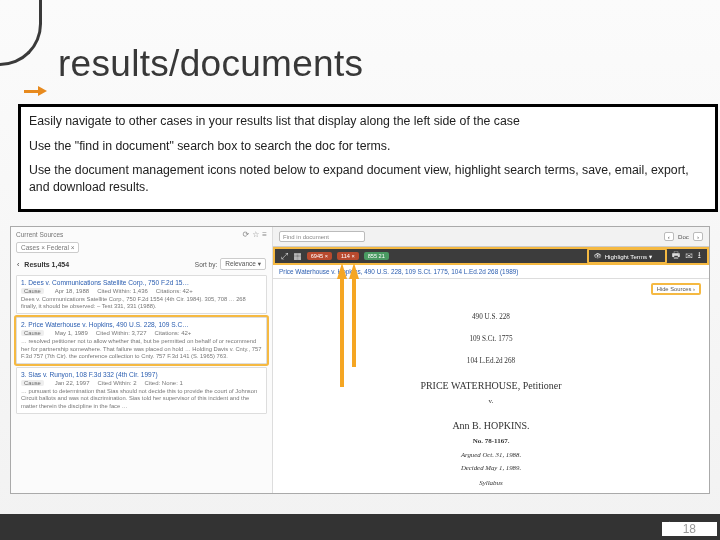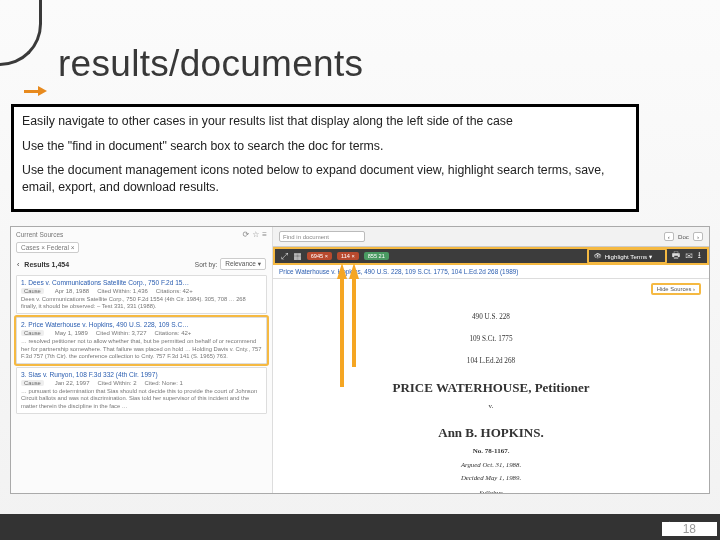--- a/index.html
+++ b/index.html
@@ -3,21 +3,21 @@
 <meta charset="utf-8">
 <style>
   * { box-sizing: border-box; margin: 0; padding: 0; }
   html, body { width: 720px; height: 540px; font-family: Arial, Helvetica, sans-serif; background: #fff; overflow: hidden; }
   .slide { position: relative; width: 720px; height: 540px; background: linear-gradient(to bottom, #fbfbfb 0%, #f2f2f2 100%); }
   .corner { position: absolute; top: 0; left: 0; width: 42px; height: 66px; border-right: 3px solid #3a3a3a; border-bottom: 3px solid #3a3a3a; border-bottom-right-radius: 42px; }
   .title { position: absolute; top: 4px; left: 58px; font-size: 37px; font-weight: 400; color: #383838; line-height: 1.08; letter-spacing: 0.3px; }
   .arrow-accent { position: absolute; top: 86px; left: 24px; display: flex; align-items: center; }
   .arrow-line { width: 14px; height: 3px; background: #e78a1e; }
   .arrow-head { width: 0; height: 0; border-left: 9px solid #e78a1e; border-top: 5px solid transparent; border-bottom: 5px solid transparent; }
-  .instructions { position: absolute; top: 104px; left: 11px; width: 628px; min-height: 106px; border: 3px solid #000; background: #fff; padding: 6px 8px; font-size: 12.3px; color: #222; line-height: 1.35; }
+  .instructions { position: absolute; top: 104px; left: 18px; width: 700px; min-height: 106px; border: 3px solid #000; background: #fff; padding: 6px 8px; font-size: 12.3px; color: #222; line-height: 1.35; }
   .instructions p { margin-bottom: 8px; }
   .screenshot-wrap { position: absolute; top: 226px; left: 10px; width: 700px; height: 268px; border: 1px solid #aaa; background: #f6f6f6; overflow: hidden; }
   
   .left-pane { position: absolute; top: 0; left: 0; width: 262px; height: 100%; background: #fbfbfb; border-right: 1px solid #ddd; font-size: 6.5px; color: #555; }
   .lp-top { display:flex; align-items:center; padding:3px 5px; gap:4px; color:#777; }
   .lp-dd { background:#fff; border:1px solid #ccc; border-radius:2px; padding:1px 4px; font-size:6.5px; }
   .lp-icons { margin-left:auto; display:flex; gap:3px; font-size:8px; color:#888; }
   .lp-results-row { padding:2px 6px; display:flex; align-items:center; gap:5px; }
   .lp-back { color:#333; font-size:7px; }
   .lp-bold { font-weight:bold; color:#333; font-size:7px; }
@@ -35,21 +35,21 @@
   .pager { margin-left:auto; display:flex; align-items:center; gap:4px; font-size:6.2px; color:#555; }
   .pager-btn { border:1px solid #bbb; background:#fff; border-radius:2px; padding:0 3px; }
   .toolbar-second { height:18px; background:#3c3c3c; display:flex; align-items:center; padding:0 6px; gap:5px; color:#ddd; font-size:9px; border:2px solid #f5b942; }
   .chip { background:#b84a2e; color:#fff; border-radius:2px; font-size:5.6px; padding:1px 4px; display:inline-flex; align-items:center; gap:2px; }
   .citation-bar { background:#fff; border-bottom:1px solid #ddd; font-size:6.4px; color:#2a5db0; padding:3px 6px; display:flex; align-items:center; }
   .highlight-btn { background:#3c3c3c; border:2px solid #f5b942; border-radius:2px; color:#fff; font-size:6.2px; padding:2px 5px; display:inline-flex; align-items:center; gap:3px; min-width:80px; }
   .hide-btn { position:absolute; right:8px; top:56px; font-size:5.8px; background:#fff; border:2px solid #f5b942; border-radius:2px; padding:1px 4px; color:#555; }
   
   .doc-body { padding:20px 60px 6px 60px; text-align:center; font-family: Georgia, 'Times New Roman', serif; font-size:7.2px; color:#333; }
   .doc-body .cite { margin:14px 0; }
-  .doc-body .name { font-weight:700; margin-top:15px; font-size:13px; }
+  .doc-body .name { font-weight:400; margin-top:15px; font-size:10px; }
   .doc-body .vs { margin:6px 0; font-size:7px; }
   .doc-body .caseno { margin-top:6px; font-size:7px; font-weight:bold; }
   .doc-body .decided { margin-top:6px; font-style:italic; font-size:6.8px; }
   .doc-body .syllabus { margin-top:8px; font-size:7px; font-style:italic; }
   .doc-para { text-align:left; font-size:6px; color:#555; line-height:1.35; margin-top:6px; padding:0 0; }
   
   .annot-arrow { position:absolute; width:0; height:0; border-left:5px solid transparent; border-right:5px solid transparent; border-bottom:16px solid #f5a623; z-index:30; }
   .annot-arrow::after { content:""; position:absolute; top:16px; left:-2px; width:4px; height:88px; background:#f5a623; }
   .annot-arrow.a1 { top:36px; left:76px; }
   .annot-arrow.a2 { top:36px; left:64px; }

